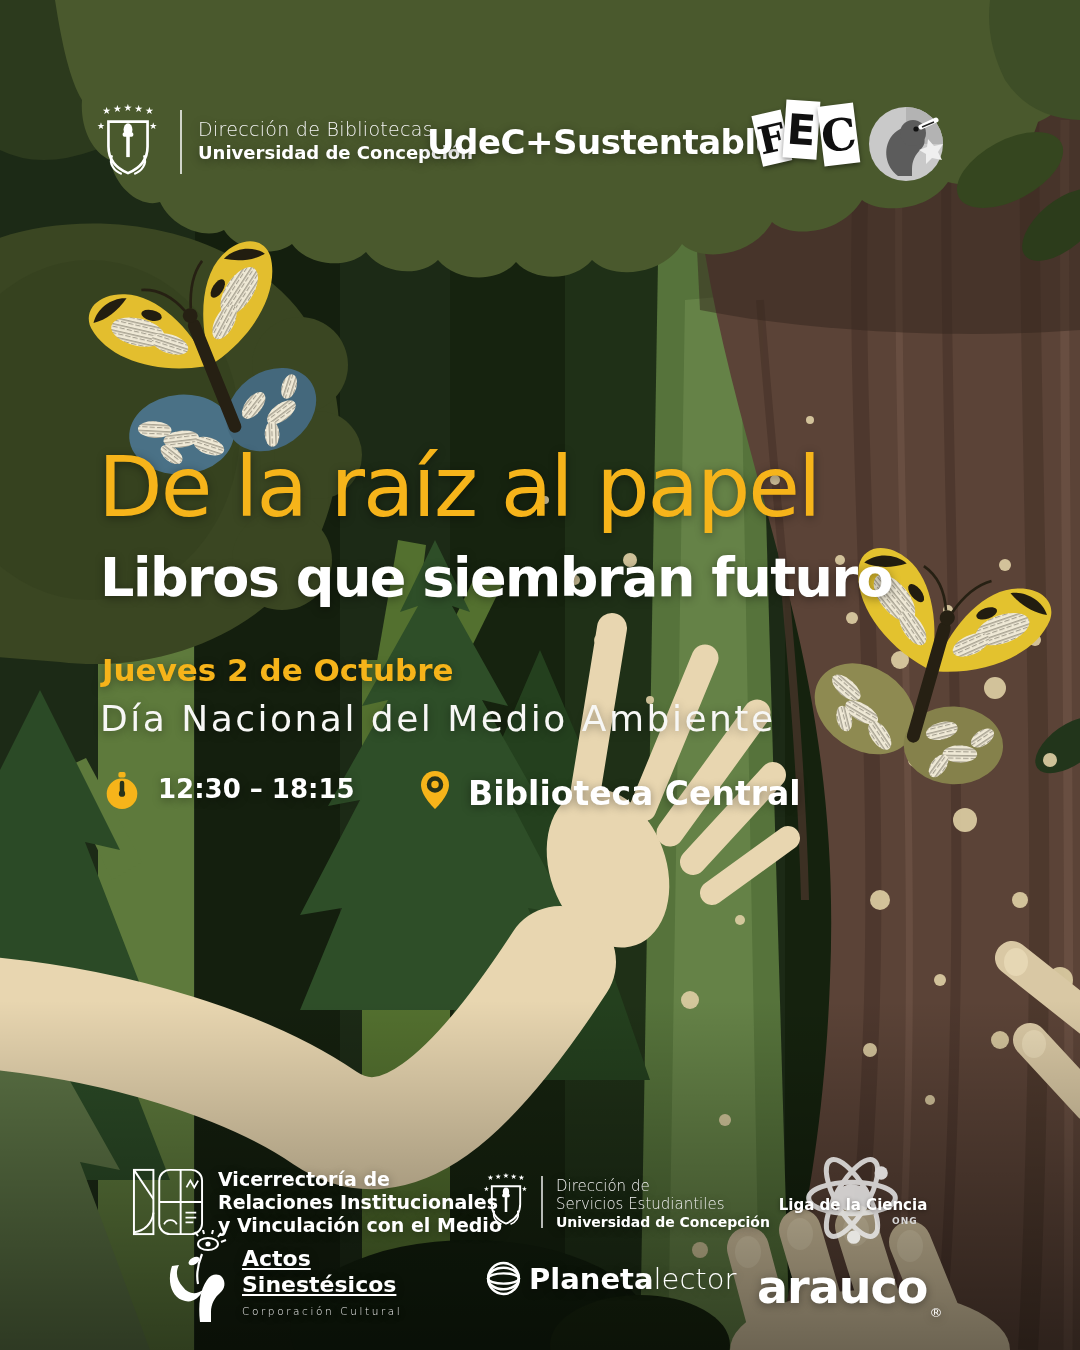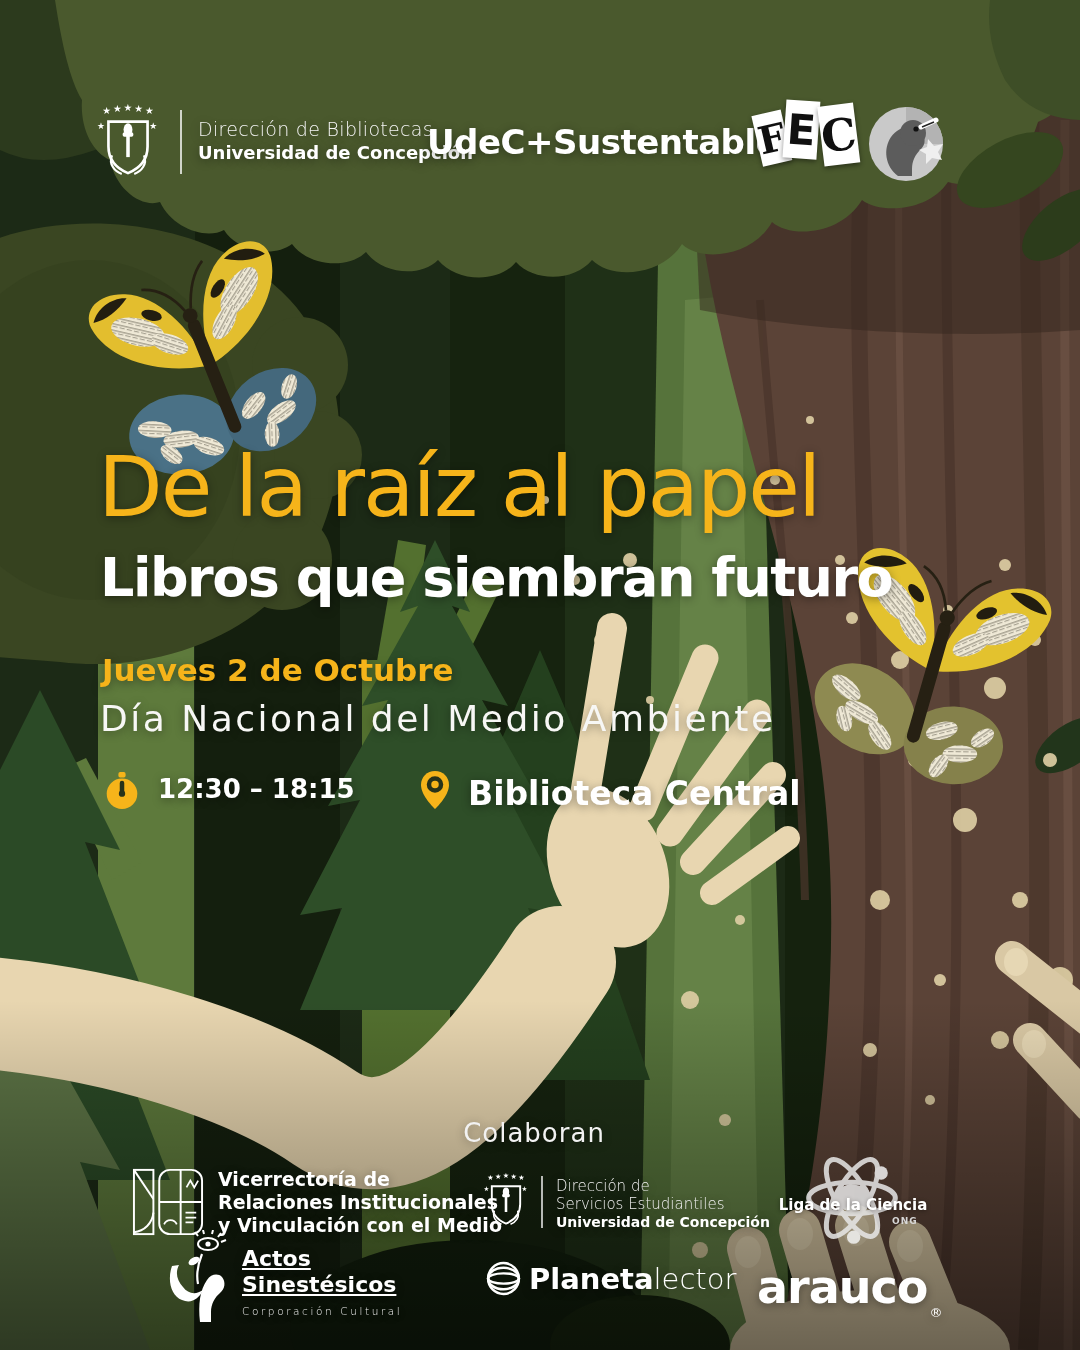--- a/index.html
+++ b/index.html
@@ -312,21 +312,20 @@
     <line x1="20" y1="24" x2="20" y2="12" stroke="#27331A" stroke-width="5" stroke-linecap="round"></line>
     <circle cx="20" cy="24" r="3.5" fill="#27331A"></circle>
   </svg>
   <div class="abs time sh">12:30 – 18:15</div>
   <svg class="abs pin" viewBox="0 0 30 40">
     <path d="M15,1 C7,1 1,7 1,15 C1,26 15,39 15,39 C15,39 29,26 29,15 C29,7 23,1 15,1 Z" fill="#F6B41A"></path>
     <circle cx="15" cy="14.5" r="6" fill="none" stroke="#27331A" stroke-width="4.5"></circle>
   </svg>
   <div class="abs place sh">Biblioteca Central</div>
 
-  <div class="abs colab sh">Colaboran</div>
 
   <svg class="abs vrim-logo" viewBox="0 0 74 74" fill="none" stroke="#fff" stroke-width="2">
     <rect x="2" y="4" width="20" height="66"></rect>
     <path d="M2,4 L22,34"></path>
     <path d="M22,48 A22,22 0 0 1 2,68"></path>
     <rect x="28" y="4" width="44" height="66" rx="11"></rect>
     <line x1="50" y1="4" x2="50" y2="70"></line>
     <line x1="28" y1="37" x2="72" y2="37"></line>
     <path d="M56,22 l4,-7 4,7 4,-7" stroke-width="1.8"></path>
     <path d="M55,48 h11 M55,53 h11 M55,58 h8" stroke-width="1.8"></path>

